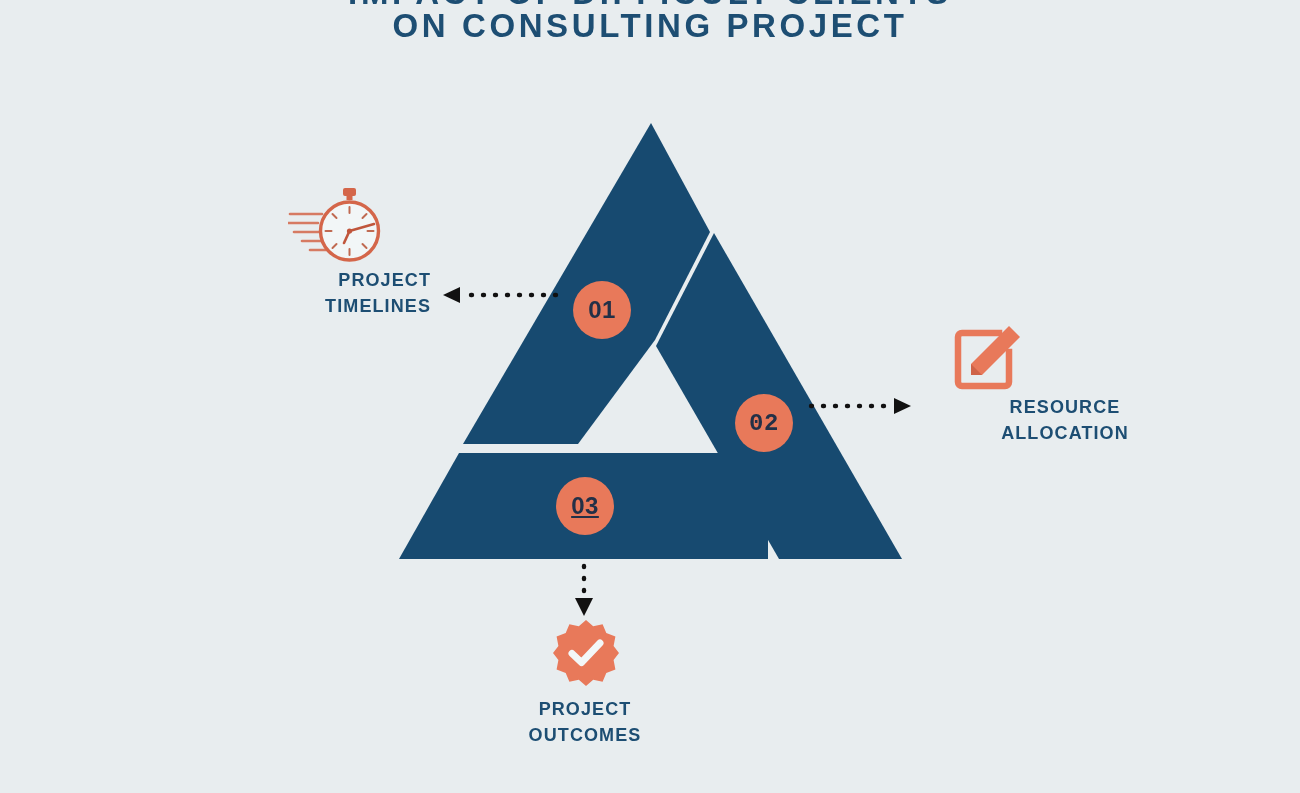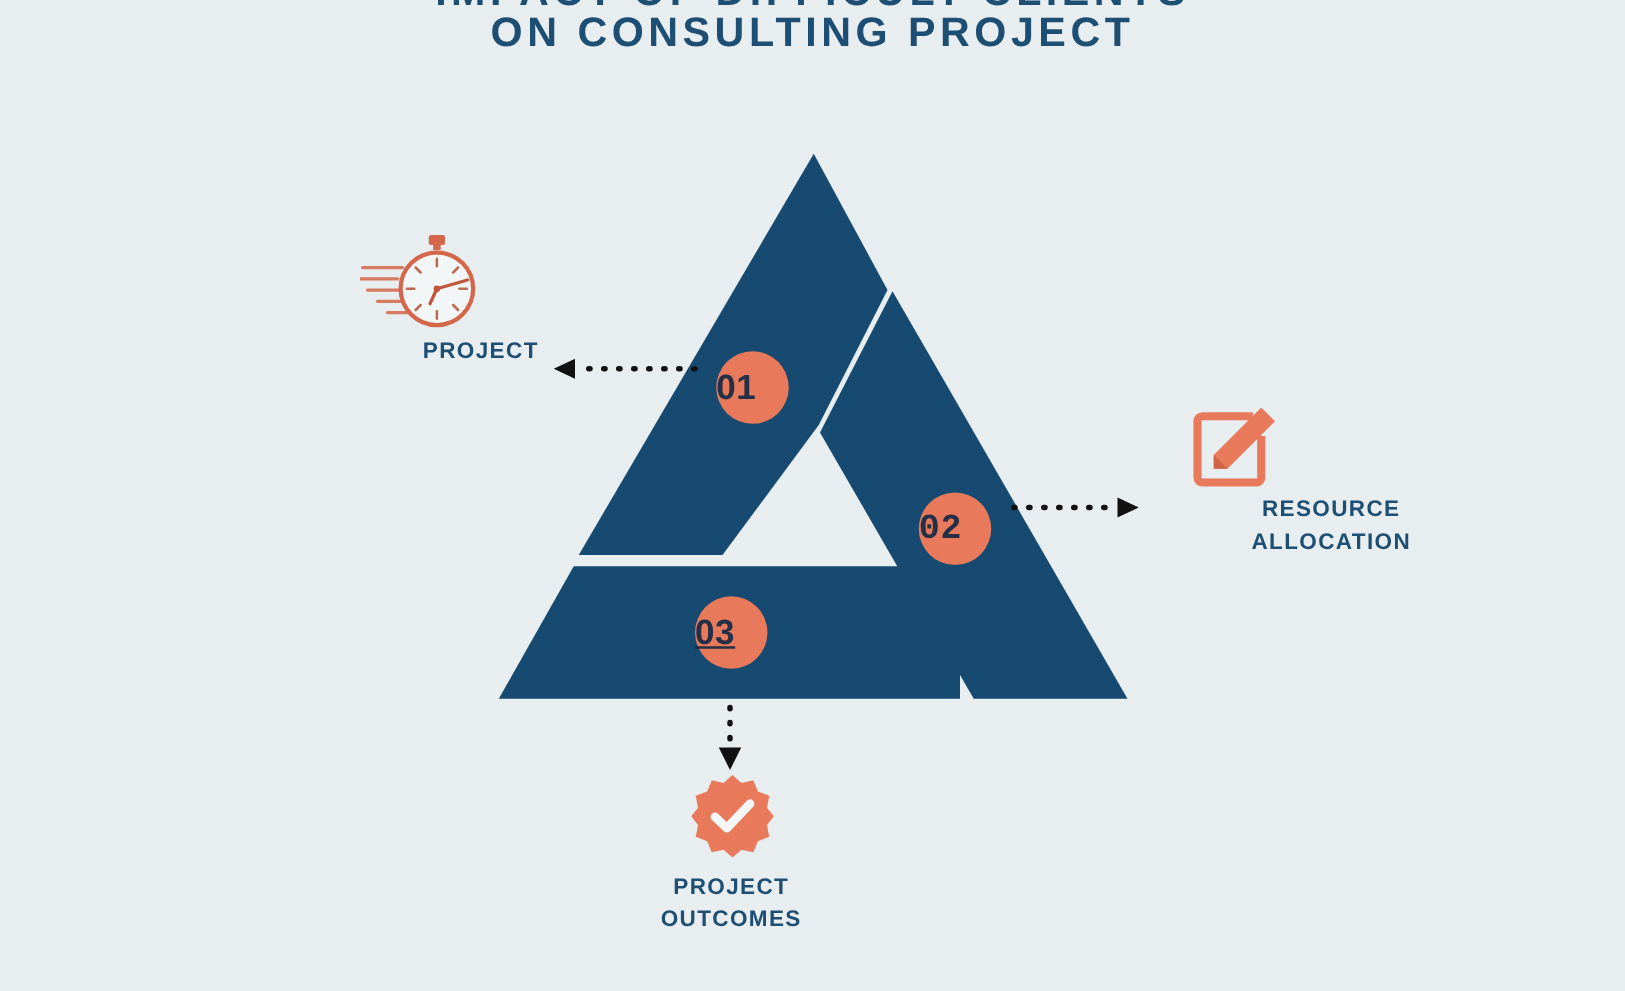--- a/index.html
+++ b/index.html
@@ -47,24 +47,25 @@
 
   
   .badge {
     position: absolute;
     width: 58px;
     height: 58px;
     border-radius: 50%;
     background: #e8795a;
     color: #233047;
     font-weight: bold;
-    font-size: 28px;
+    font-size: 24px;
     letter-spacing: 0.5px;
     display: flex;
     align-items: center;
+    justify-content: center;
   }
   #badge-01 { left: 573px; top: 281px; }
   #badge-02 { left: 735px; top: 394px; font-family: Liberation Mono, monospace; }
   #badge-03 { left: 556px; top: 477px; text-decoration: underline; }
 
   
   .callout-label {
     position: absolute;
     color: #1d4e73;
     font-weight: bold;
@@ -191,20 +192,21 @@
     <svg viewBox="0 0 66 66" width="66" height="66">
 
       <polygon fill="#e8795a" points="33,0 40.2,6.3 49.6,4.2 53.3,13.1 62.4,16.6 60.6,26.1 66,33 60.6,39.9 62.4,49.4 53.3,52.9 49.6,61.8 40.2,59.7 33,66 25.8,59.7 16.4,61.8 12.7,52.9 3.6,49.4 5.4,39.9 0,33 5.4,26.1 3.6,16.6 12.7,13.1 16.4,4.2 25.8,6.3"></polygon>
 
       <polyline points="19,33.5 28.5,42.5 47,23" fill="none" stroke="#f3f7f8" stroke-width="7" stroke-linecap="round" stroke-linejoin="round"></polyline>
     </svg>
   </div>
 
   <div class="callout-label" id="label-timelines">
     <span class="lline">PROJECT</span>
+    <span class="lline">TIMELINES</span>
   </div>
 
   <div class="callout-label" id="label-resource">
     <span class="lline">RESOURCE</span>
     <span class="lline">ALLOCATION</span>
   </div>
 
   <div class="callout-label" id="label-outcomes">
     <span class="lline">PROJECT</span>
     <span class="lline">OUTCOMES</span>

